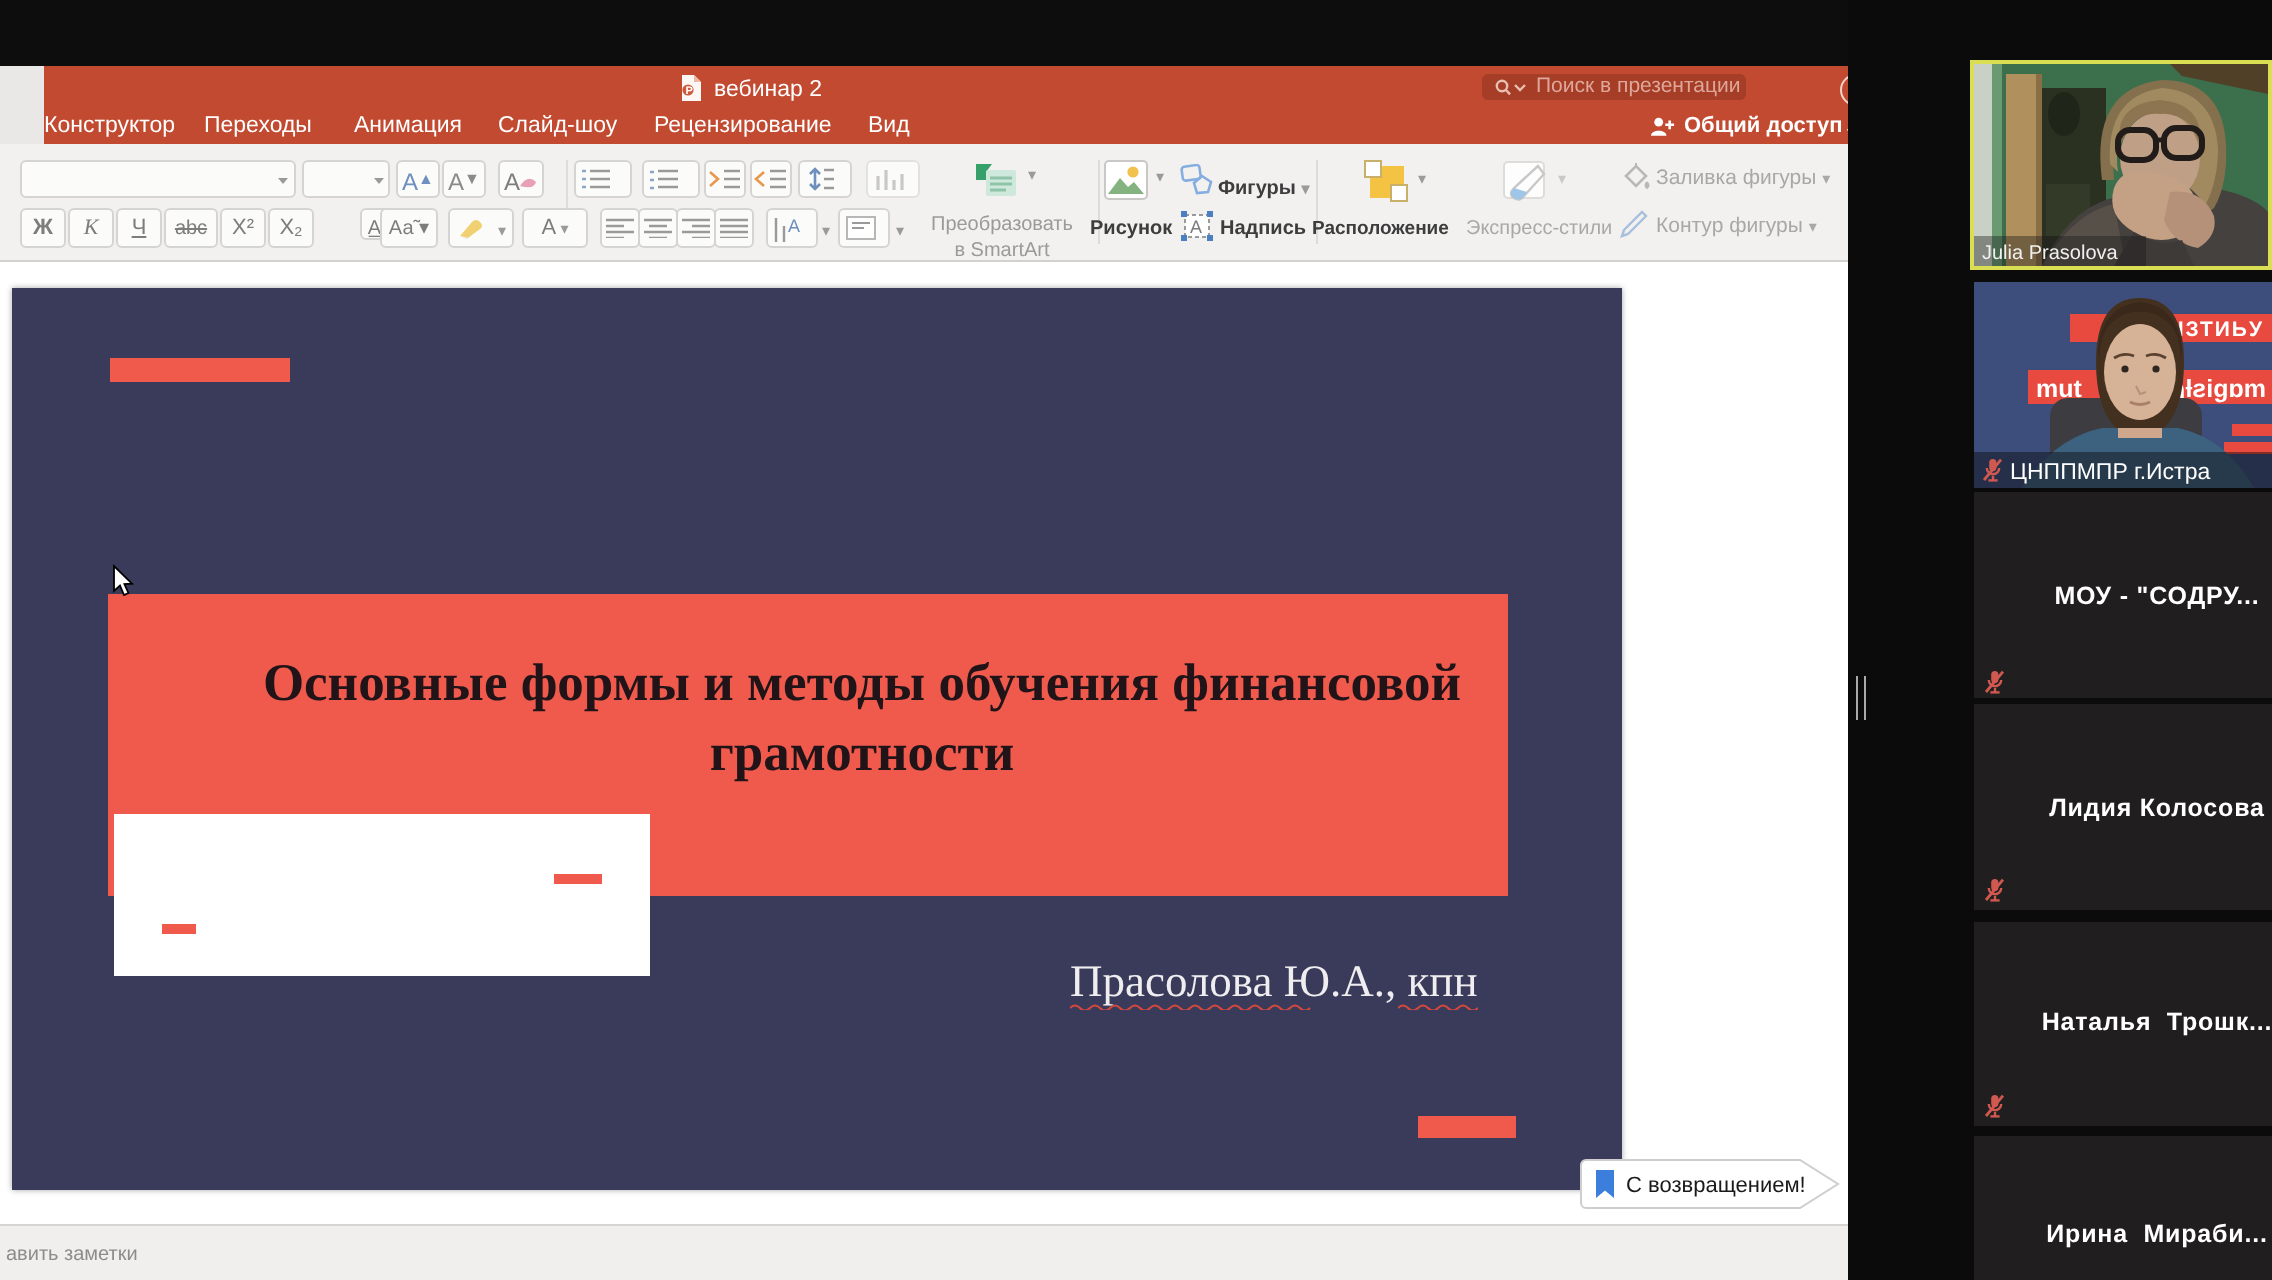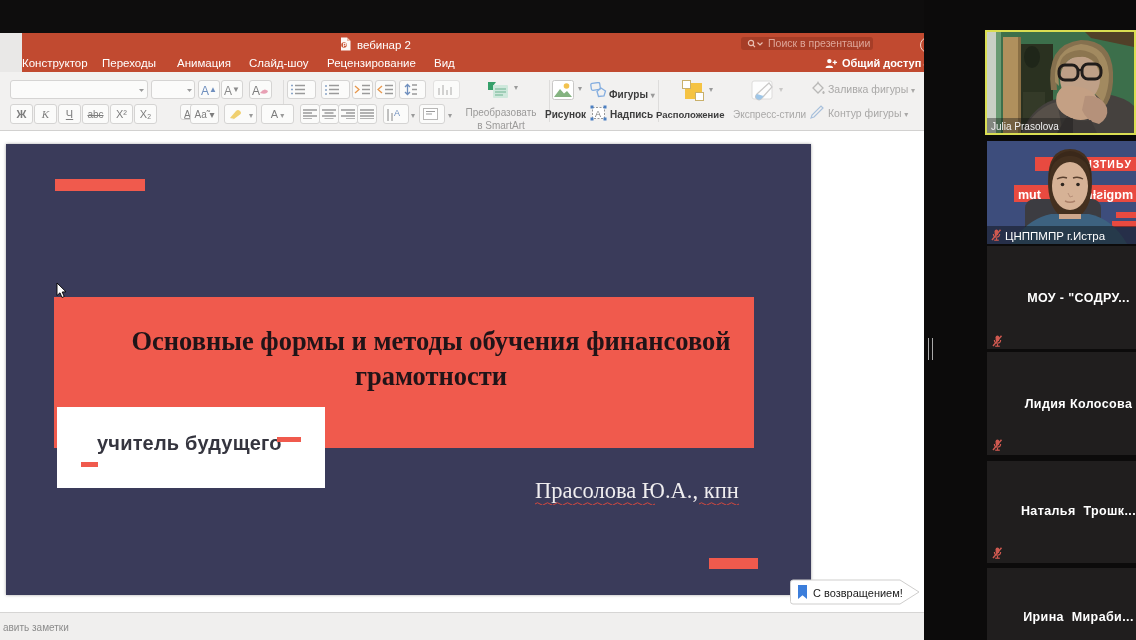--- a/index.html
+++ b/index.html
@@ -285,21 +285,20 @@
       <div class="abs gray" style="left:828px;top:35px;font-size:10.5px;">Контур фигуры <span style="font-size:8px;">▾</span></div>
     </div>
 
     <div id="canvas" class="abs">
       <div id="slide">
         <div class="red" style="left:49px;top:35px;width:90px;height:12px;"></div>
         <div class="red" id="titlebox"></div>
         <div id="titletext">Основные формы и методы обучения финансовой грамотности</div>
         <div id="logobox">
           <div class="red" style="left:24px;top:55px;width:17px;height:4.5px;"></div>
-          <div id="logotext">учитель будущего</div>
           <div class="red" style="left:220px;top:30px;width:24px;height:5px;"></div>
         </div>
         <div id="author">Прасолова Ю.А., кпн</div>
         <svg class="abs" style="left:529px;top:357px" width="122" height="4" viewBox="0 0 122 4">
           <path d="M0 3 q2.5 -2.5 5 0 t5 0 t5 0 t5 0 t5 0 t5 0 t5 0 t5 0 t5 0 t5 0 t5 0 t5 0 t5 0 t5 0 t5 0 t5 0 t5 0 t5 0 t5 0 t5 0 t5 0 t5 0 t5 0 t5 0" fill="none" stroke="#d4493e" stroke-width="1"></path>
         </svg>
         <svg class="abs" style="left:693px;top:357px" width="40" height="4" viewBox="0 0 40 4">
           <path d="M0 3 q2.5 -2.5 5 0 t5 0 t5 0 t5 0 t5 0 t5 0 t5 0 t5 0" fill="none" stroke="#d4493e" stroke-width="1"></path>
         </svg>
         <div class="red" style="left:703px;top:414px;width:49px;height:11px;"></div>

